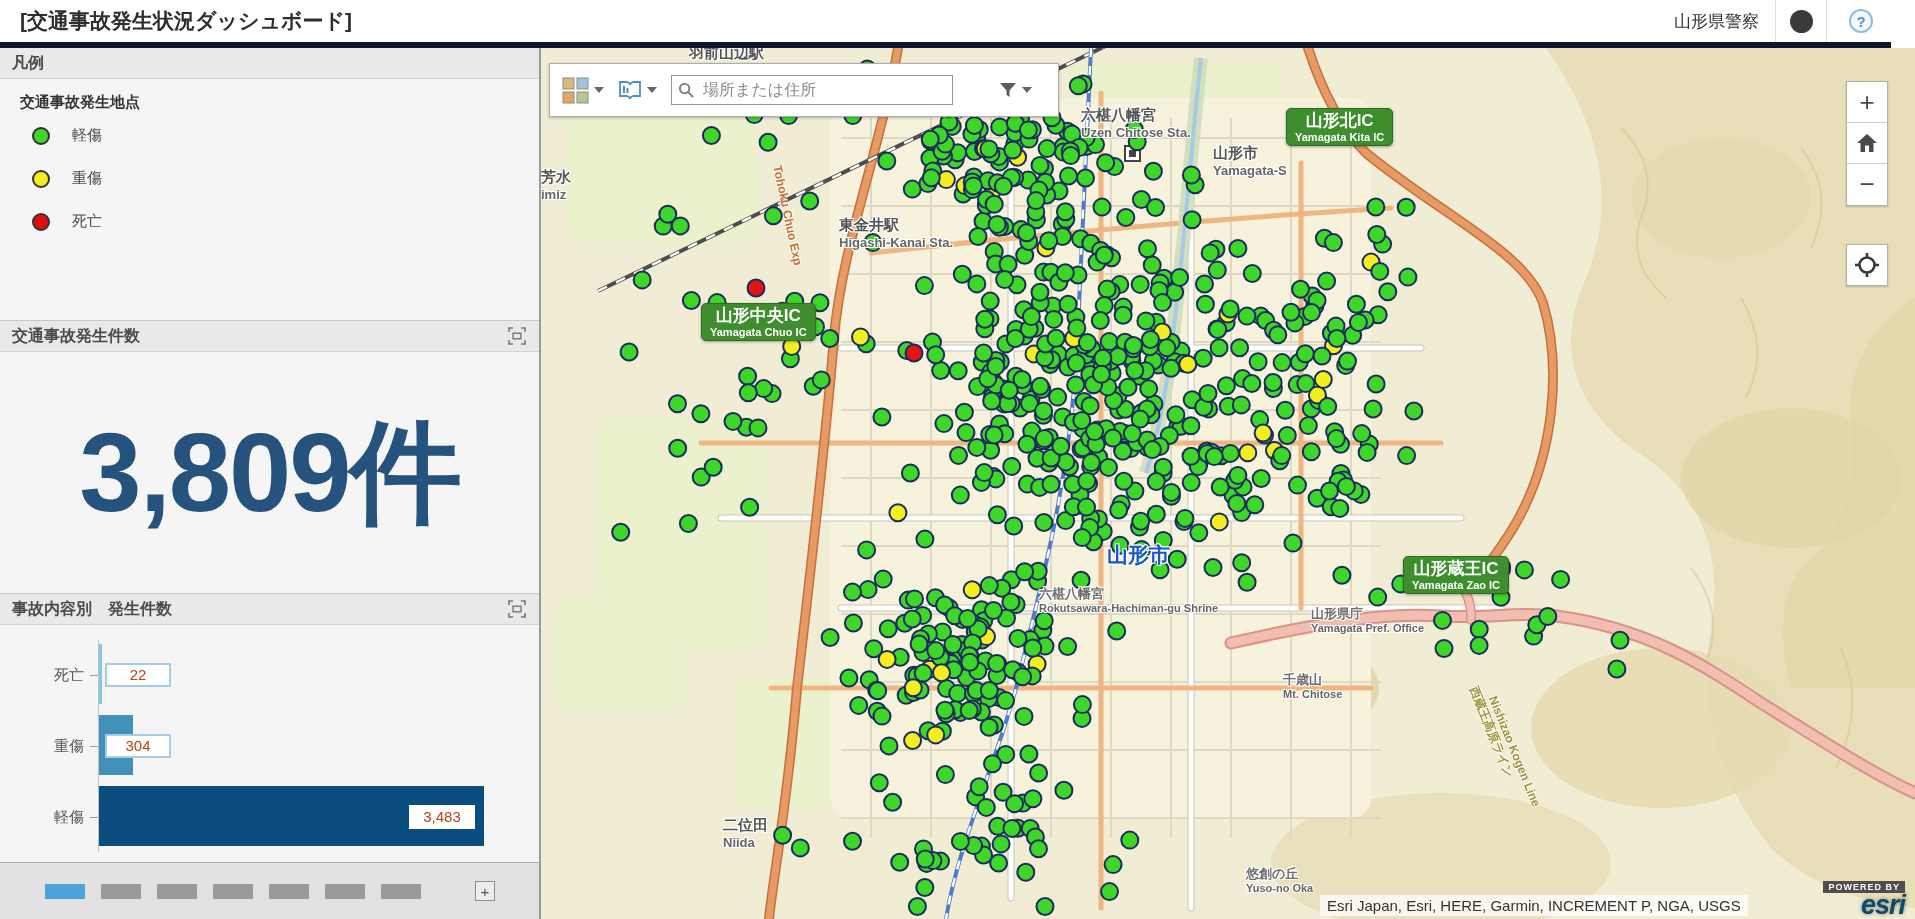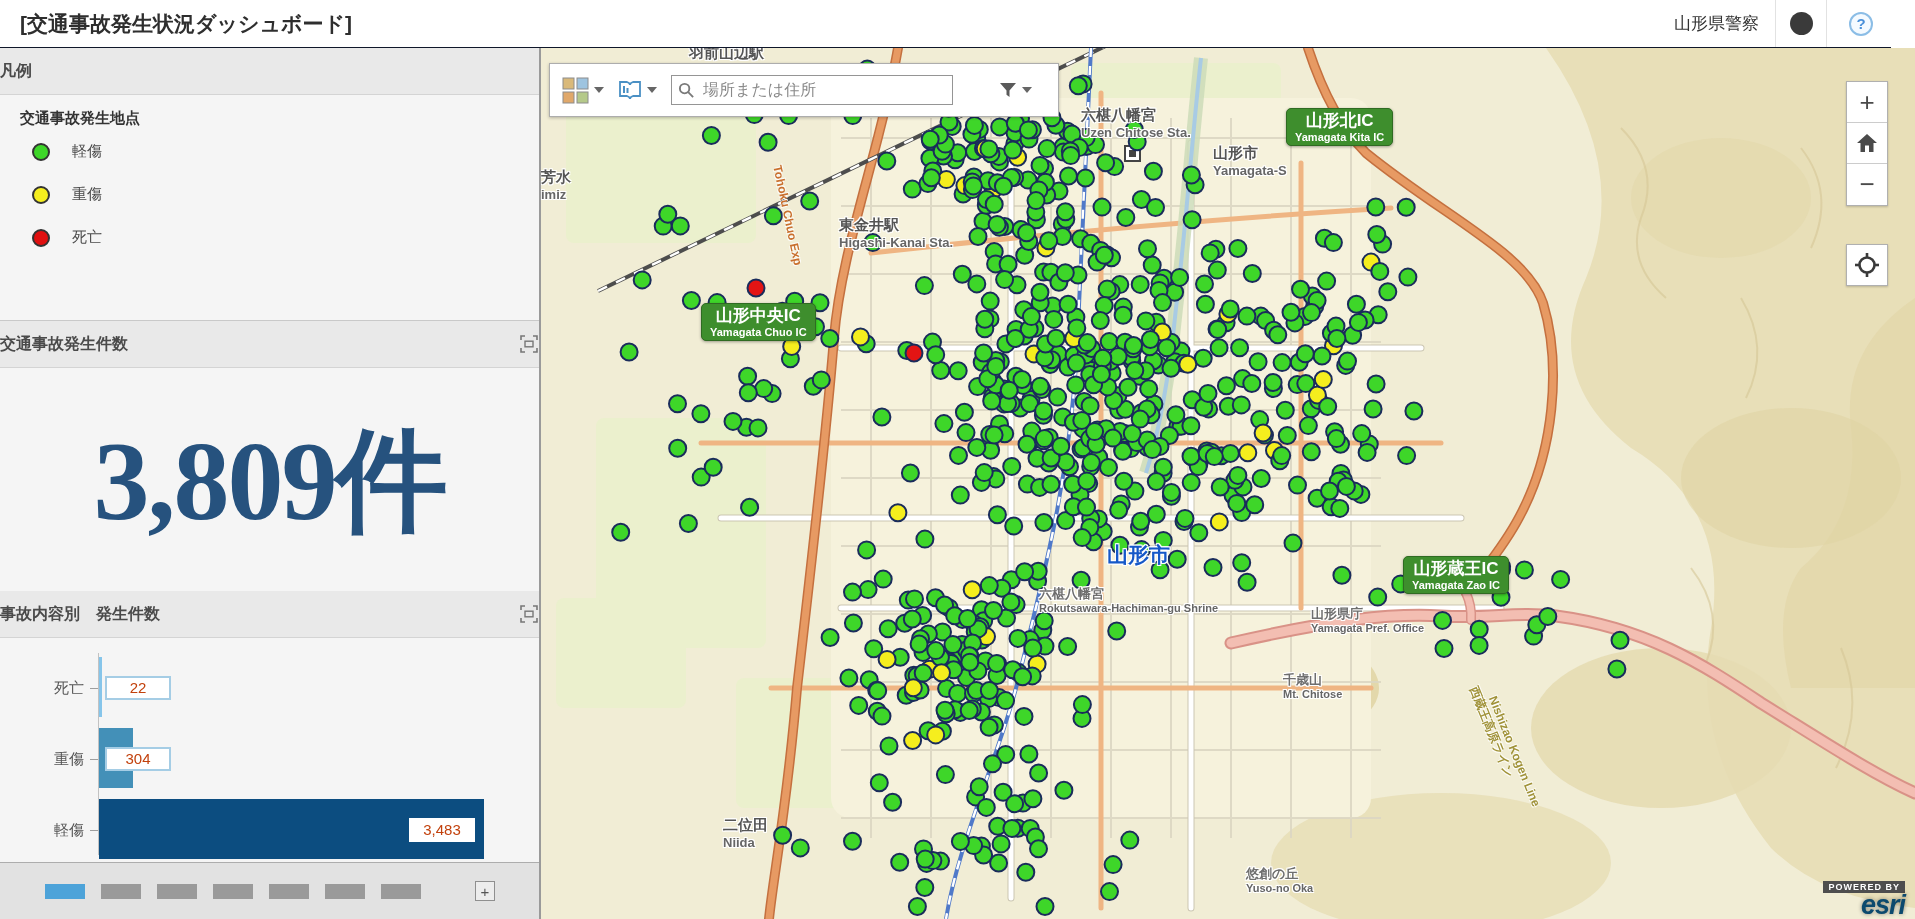--- a/index.html
+++ b/index.html
@@ -1,44 +1,44 @@
 <!DOCTYPE html>
 <html><head>
 <meta charset="utf-8">
 <style>
   html,body{margin:0;padding:0;background:#fff;}
   *{box-sizing:border-box;font-family:"Liberation Sans","DejaVu Sans",sans-serif;}
   .app{position:relative;width:1915px;height:919px;overflow:hidden;background:#fff;}
 
   
-  .hdr{position:absolute;left:0;top:0;width:1891px;height:48px;background:#fff;border-bottom:1px solid #0f172a;display:flex;align-items:center;justify-content:space-between;padding:0 10px 0 20px;}
+  .hdr{position:absolute;left:0;top:0;width:1891px;height:48px;background:#fff;border-bottom:6px solid #0f172a;display:flex;align-items:center;justify-content:space-between;padding:0 10px 0 20px;}
   .hdr-title{font-size:21px;font-weight:bold;color:#2e2e2e;}
   .hdr-right{display:flex;align-items:center;height:100%;}
   .hdr-org{font-size:17px;color:#333;margin-right:16px;}
   .circle-btn{height:100%;width:52px;display:flex;align-items:center;justify-content:center;border-left:1px solid #e2e2e2;border-right:1px solid #e2e2e2;cursor:pointer;}
   .circle-btn .dot{width:23px;height:23px;border-radius:50%;background:#3a3a3a;}
   .help-btn{width:24px;height:24px;margin:0 8px 0 22px;border:2px solid #8bbde6;border-radius:50%;color:#4a90d9;font-size:15px;font-weight:bold;display:flex;align-items:center;justify-content:center;cursor:pointer;background:#f4faff;}
 
   
   .sidebar{position:absolute;left:0;top:48px;width:541px;height:871px;background:#efefef;border-right:2px solid #9a9a9a;display:flex;flex-direction:column;}
   .panel{background:#f5f5f5;border-top:1px solid #c9c9c9;display:flex;flex-direction:column;}
   .panel:first-child{border-top:none;}
-  .panel-hd{height:47px;background:#e9e9e9;border-bottom:1px solid #d4d4d4;display:flex;align-items:center;justify-content:space-between;padding:0 0;flex:none;}
+  .panel-hd{height:31px;background:#e9e9e9;border-bottom:1px solid #d4d4d4;display:flex;align-items:center;justify-content:space-between;padding:0 12px;flex:none;}
   .panel-hd .t{font-size:16px;font-weight:bold;color:#4a4a4a;}
   .expand{width:20px;height:20px;display:flex;align-items:center;justify-content:center;cursor:pointer;}
   .p-legend{height:272px;}
   .p-count{height:273px;}
   .p-chart{height:269px;justify-content:center;}
   .legend-body{padding:14px 0 0 20px;}
   .lg-group{font-size:15px;font-weight:bold;color:#333;margin-bottom:14px;}
   .lg-row{display:flex;align-items:center;margin:0 0 24px 12px;}
   .lg-dot{width:18px;height:18px;border-radius:50%;border:2px solid #333;margin-right:22px;flex:none;}
   .lg-label{font-size:15px;color:#4a4a4a;}
   .count-body{flex:1;display:flex;align-items:center;justify-content:center;}
-  .big-num{font-size:112px;font-weight:bold;color:#26527e;letter-spacing:-2px;line-height:1;font-family:Liberation Serif, serif;}
+  .big-num{font-size:112px;font-weight:bold;color:#26527e;letter-spacing:-2px;line-height:1;}
 
   .chart-body{flex:1;position:relative;padding-top:14px;}
   .axis{position:absolute;left:98px;top:15px;bottom:10px;width:1px;background:#c2c2c2;}
   .crow{position:relative;height:71px;}
   .crow .cat{position:absolute;left:0;top:50%;transform:translateY(-50%);width:84px;text-align:right;font-size:15px;color:#555;}
   .crow .tick{position:absolute;left:90px;top:50%;width:8px;height:1px;background:#9e9e9e;}
   .crow .bar{position:absolute;left:99px;top:5px;height:60px;}
   .crow .vbox{position:absolute;top:50%;transform:translateY(-50%);width:66px;height:24px;background:#fff;border:2px solid #a5cde5;display:flex;align-items:center;justify-content:center;font-size:15px;color:#c2410c;}
   .crow .vbox.inside{border-color:#fff;}
 
@@ -1138,18 +1138,19 @@
     <div class="locate">
       <svg width="26" height="26" viewBox="0 0 26 26">
         <circle cx="13" cy="13" r="7.5" stroke="#3a3a3a" stroke-width="2.6" fill="none"></circle>
         <line x1="13" y1="1" x2="13" y2="6" stroke="#3a3a3a" stroke-width="2.6"></line>
         <line x1="13" y1="20" x2="13" y2="25" stroke="#3a3a3a" stroke-width="2.6"></line>
         <line x1="1" y1="13" x2="6" y2="13" stroke="#3a3a3a" stroke-width="2.6"></line>
         <line x1="20" y1="13" x2="25" y2="13" stroke="#3a3a3a" stroke-width="2.6"></line>
       </svg>
     </div>
 
+    <div class="attrib">Esri Japan, Esri, HERE, Garmin, INCREMENT P, NGA, USGS</div>
     <div class="esri">
       <span class="pb">POWERED BY</span>
       <span class="name">esri</span>
     </div>
   </div>
 </div>
 
 </body></html>

